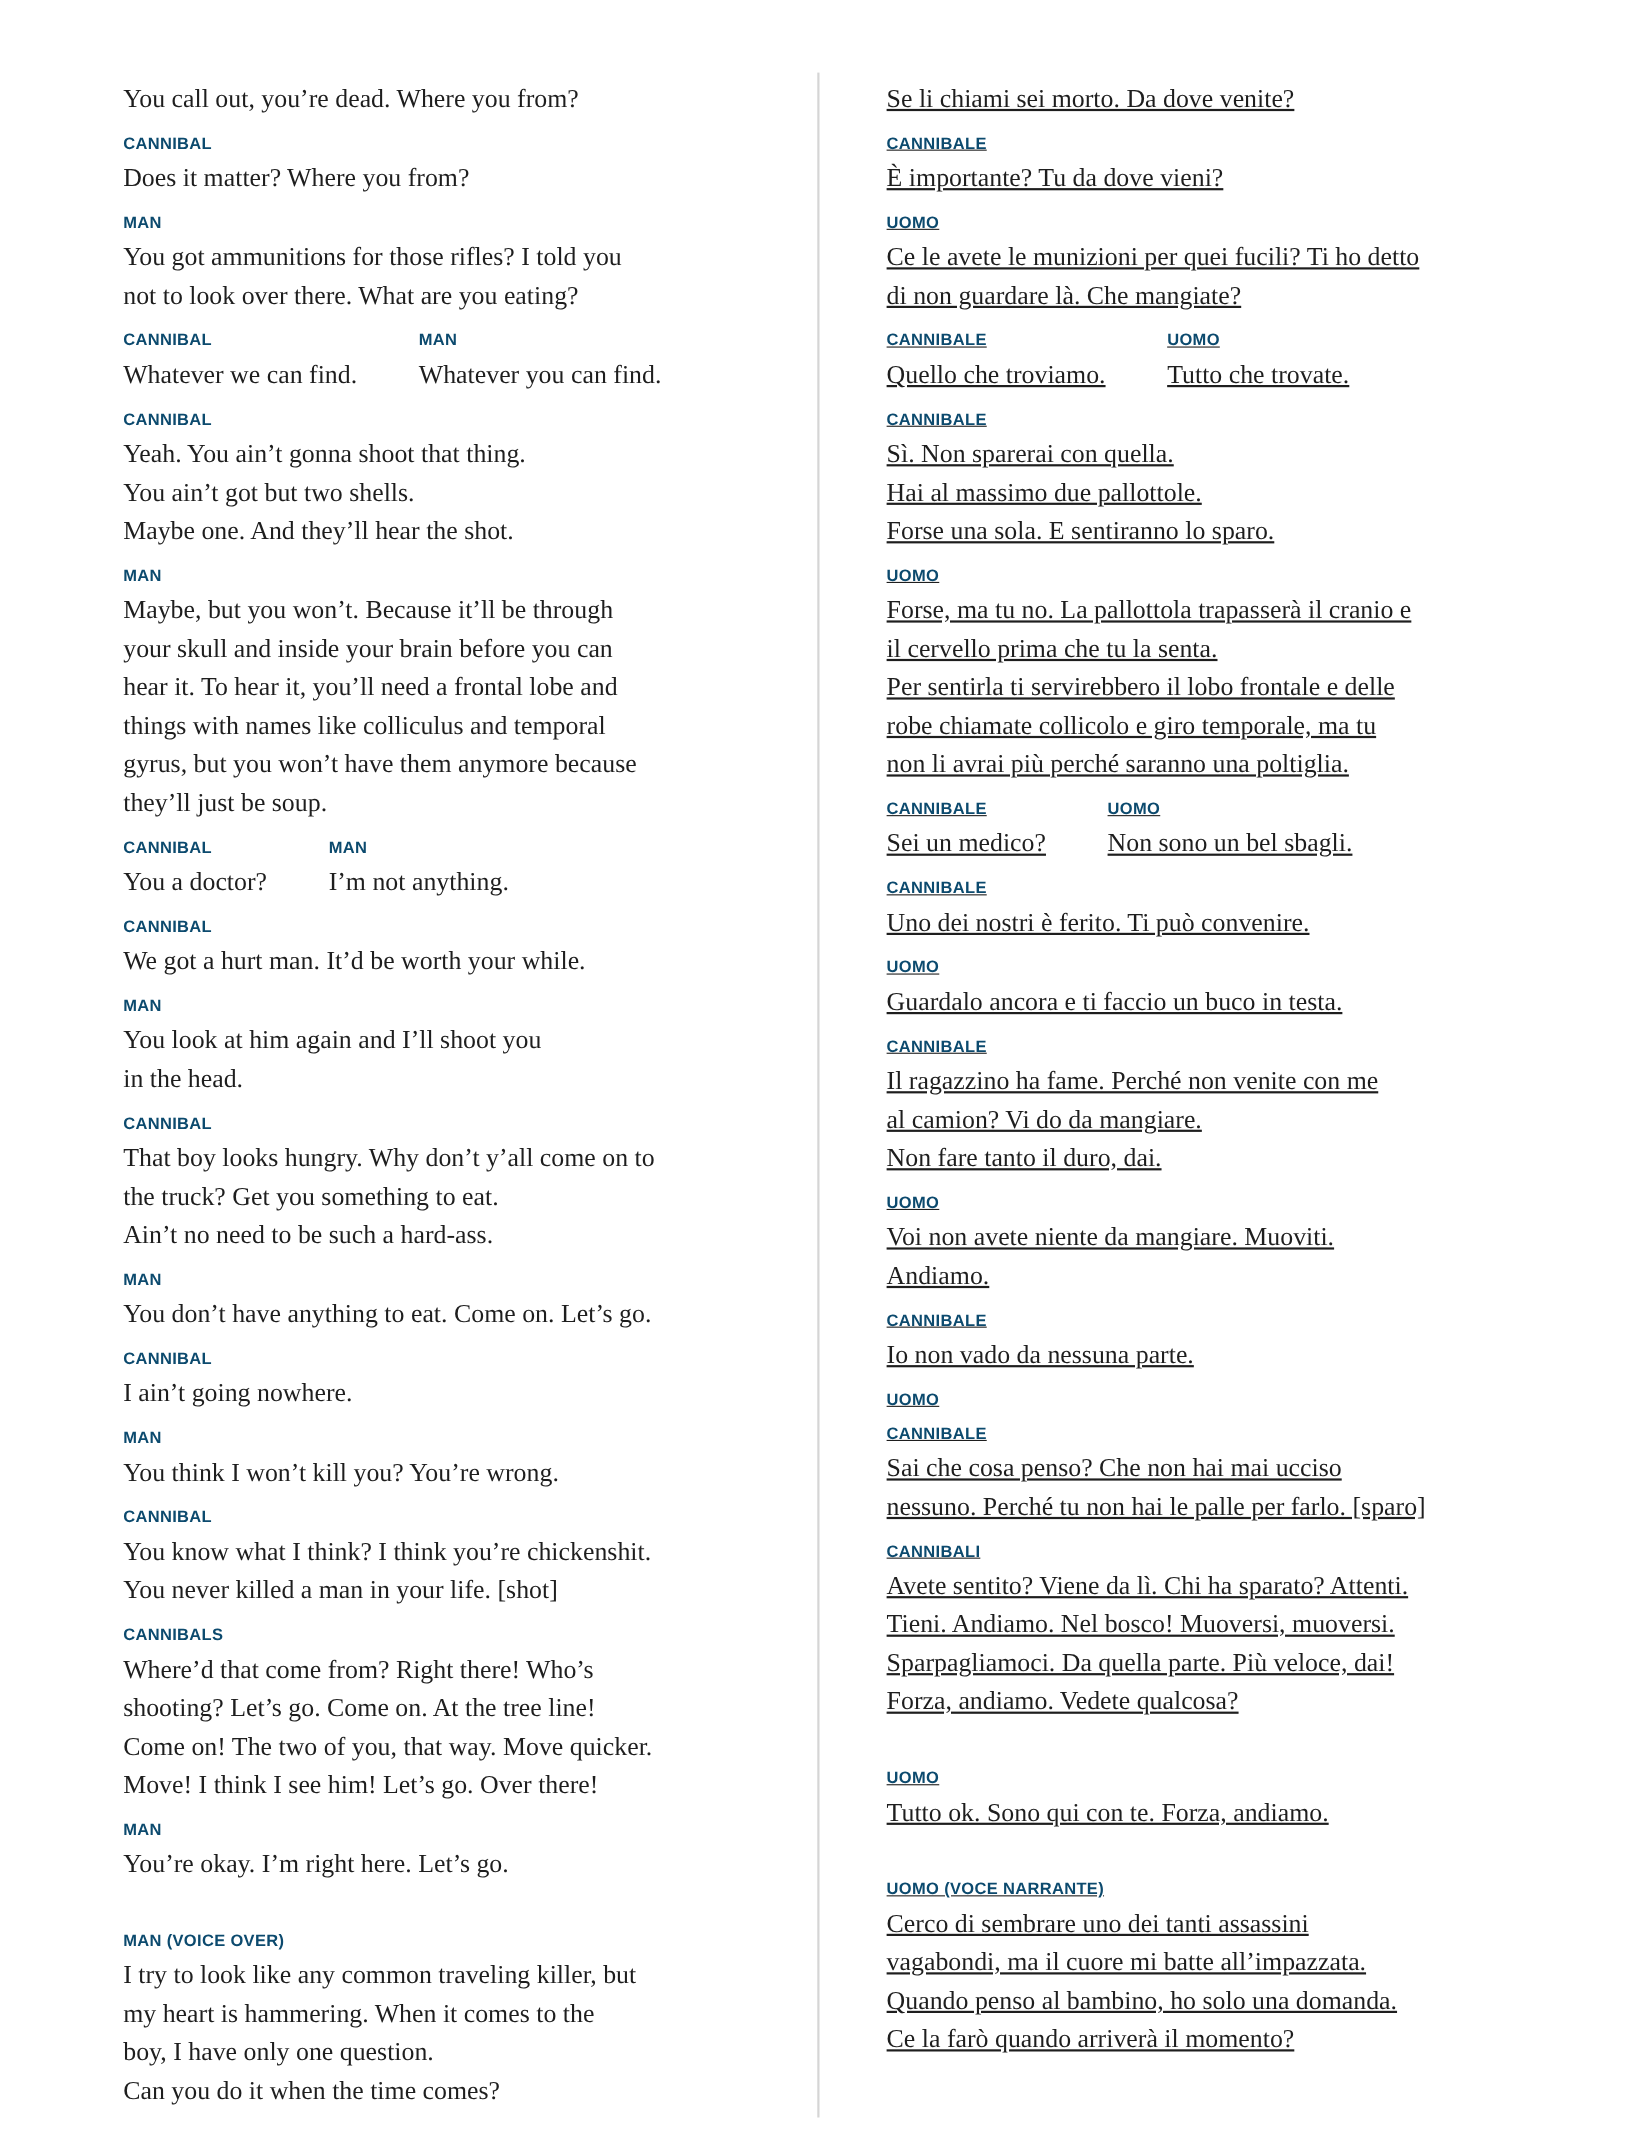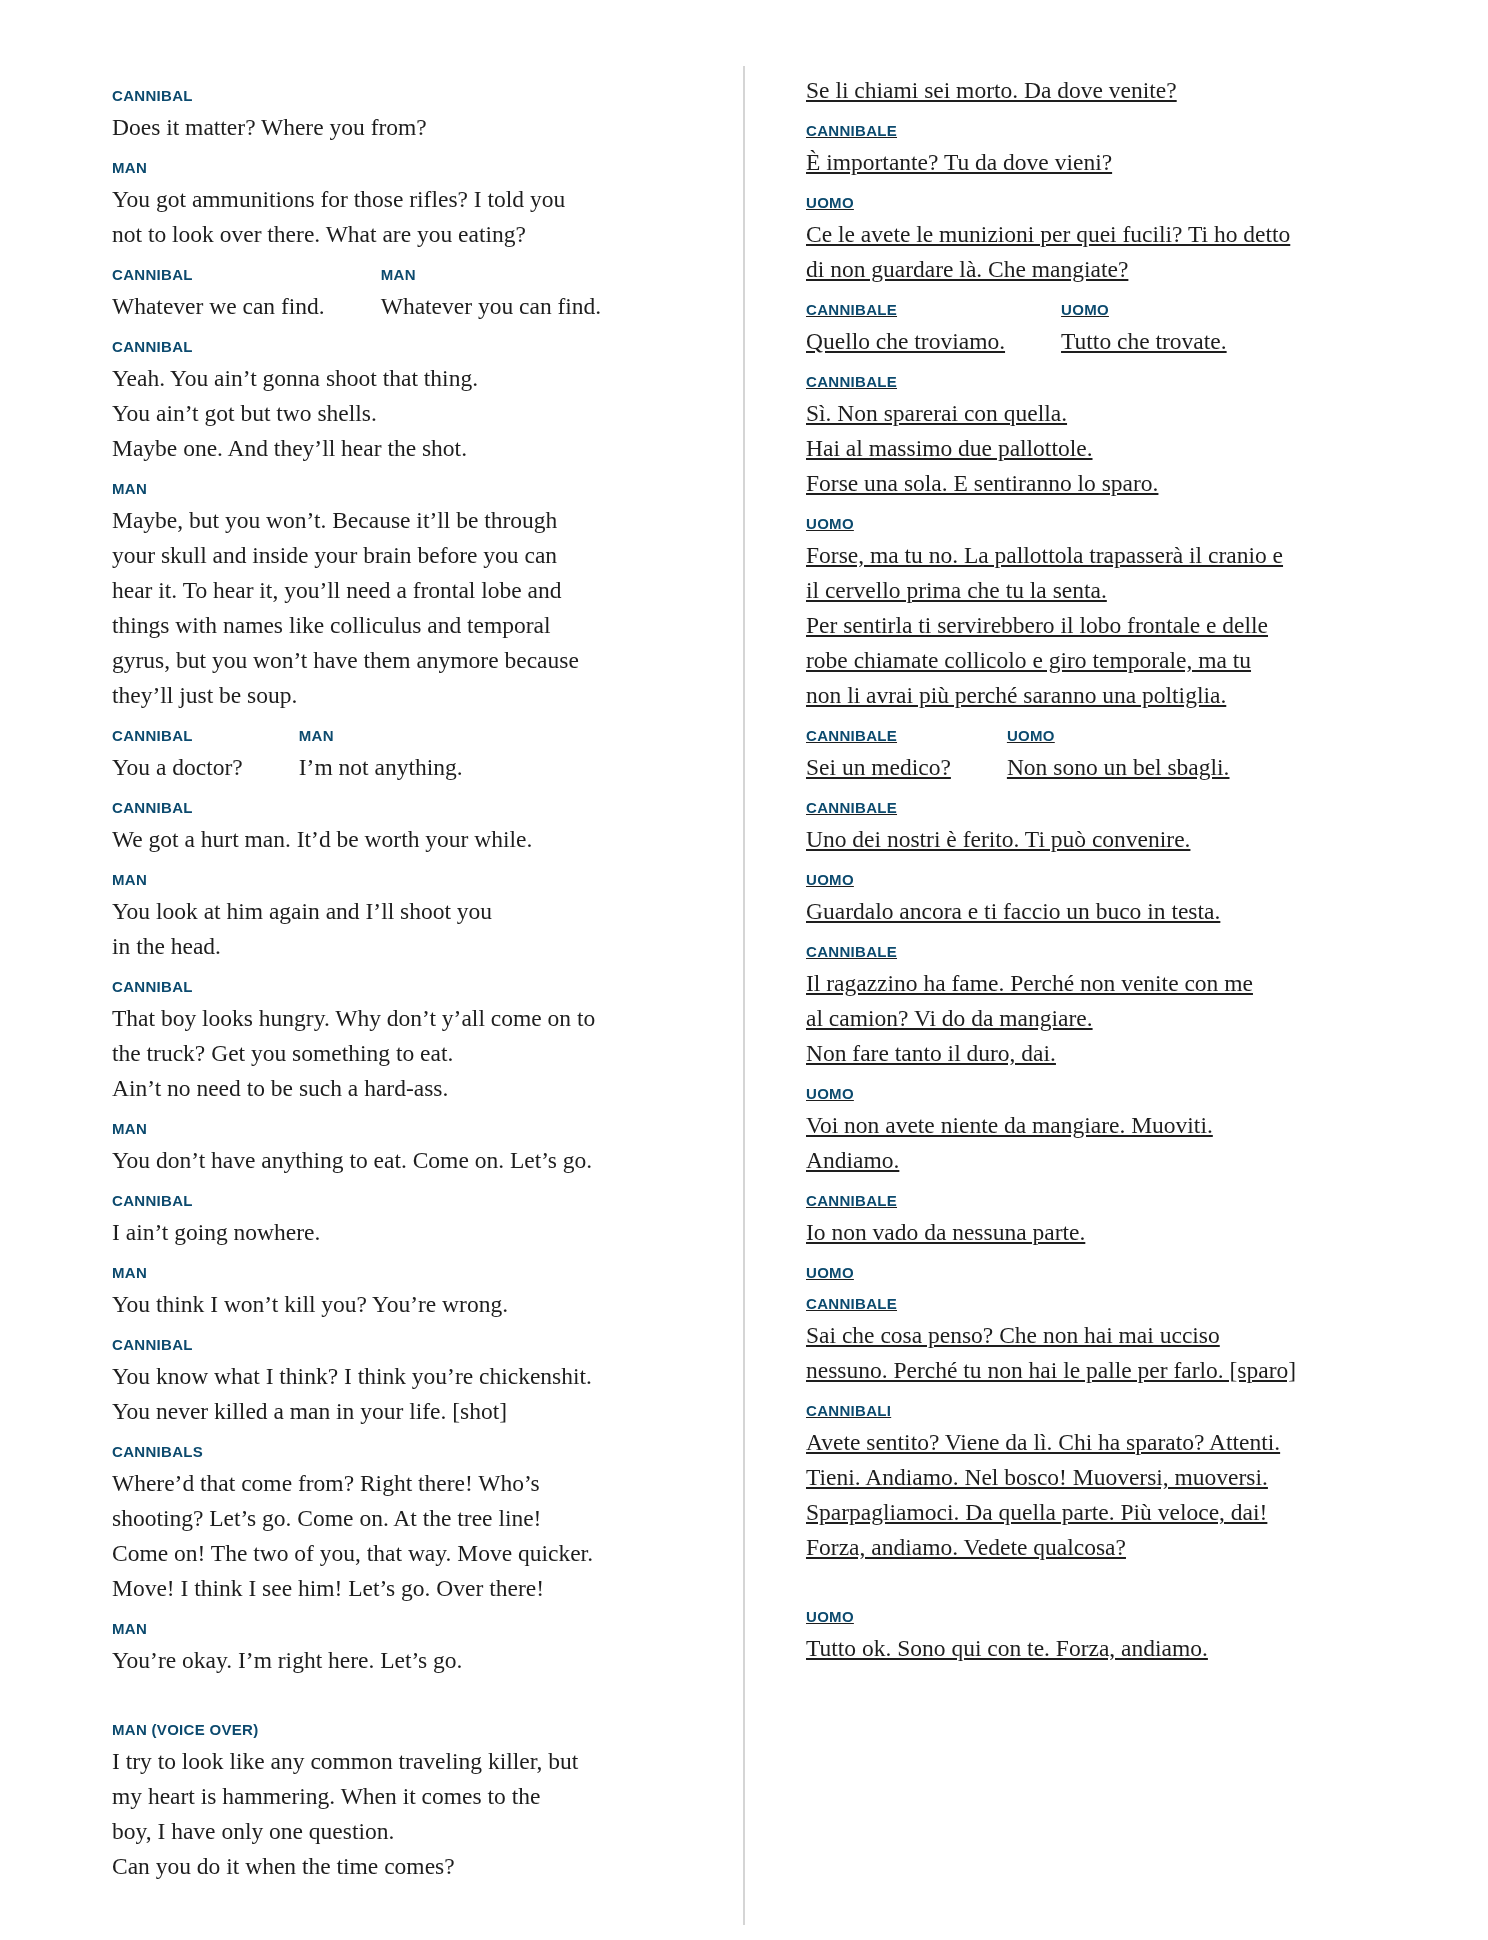--- a/index.html
+++ b/index.html
@@ -60,20 +60,23 @@
   }
   .pair-cell { flex: 0 0 auto; }
 </style>
 </head>
 <body>
 
 <div class="page" style="color: rgb(30, 30, 30);">
   <div class="divider" style="background: rgb(213, 213, 213);"></div>
   <div class="col col-left">
       <div class="cue">
+        <div class="dialogue-text">You call out, you’re dead. Where you from?</div>
+      </div>
+      <div class="cue">
         <div class="speaker-label">CANNIBAL</div>
         <div class="dialogue-text">Does it matter? Where you from?</div>
       </div>
       <div class="cue">
         <div class="speaker-label">MAN</div>
         <div class="dialogue-text">You got ammunitions for those rifles? I told you
 not to look over there. What are you eating?</div>
       </div>
       <div class="cue pair">
         <div class="pair-row">
@@ -251,14 +254,21 @@
         <div class="speaker-label">CANNIBALI</div>
         <div class="dialogue-text">Avete sentito? Viene da lì. Chi ha sparato? Attenti.
 Tieni. Andiamo. Nel bosco! Muoversi, muoversi.
 Sparpagliamoci. Da quella parte. Più veloce, dai!
 Forza, andiamo. Vedete qualcosa?</div>
       </div>
       <div class="cue pause">
         <div class="speaker-label">UOMO</div>
         <div class="dialogue-text">Tutto ok. Sono qui con te. Forza, andiamo.</div>
       </div>
+      <div class="cue pause">
+        <div class="speaker-label">UOMO (VOCE NARRANTE)</div>
+        <div class="dialogue-text">Cerco di sembrare uno dei tanti assassini
+vagabondi, ma il cuore mi batte all’impazzata.
+Quando penso al bambino, ho solo una domanda.
+Ce la farò quando arriverà il momento?</div>
+      </div>
     </div>
 </div>
 
 </body></html>

